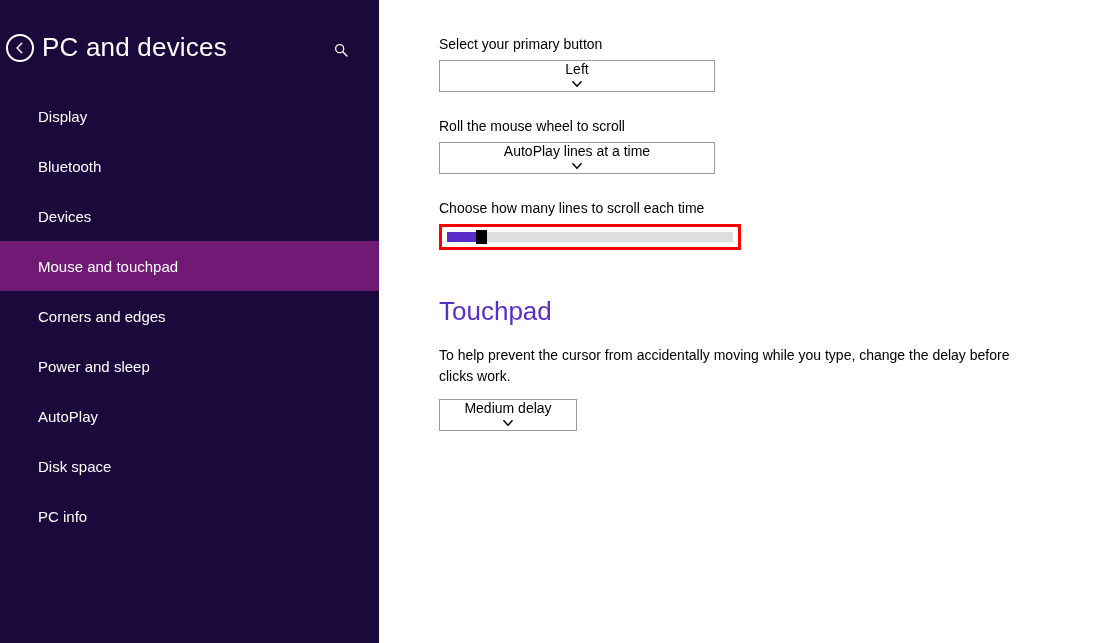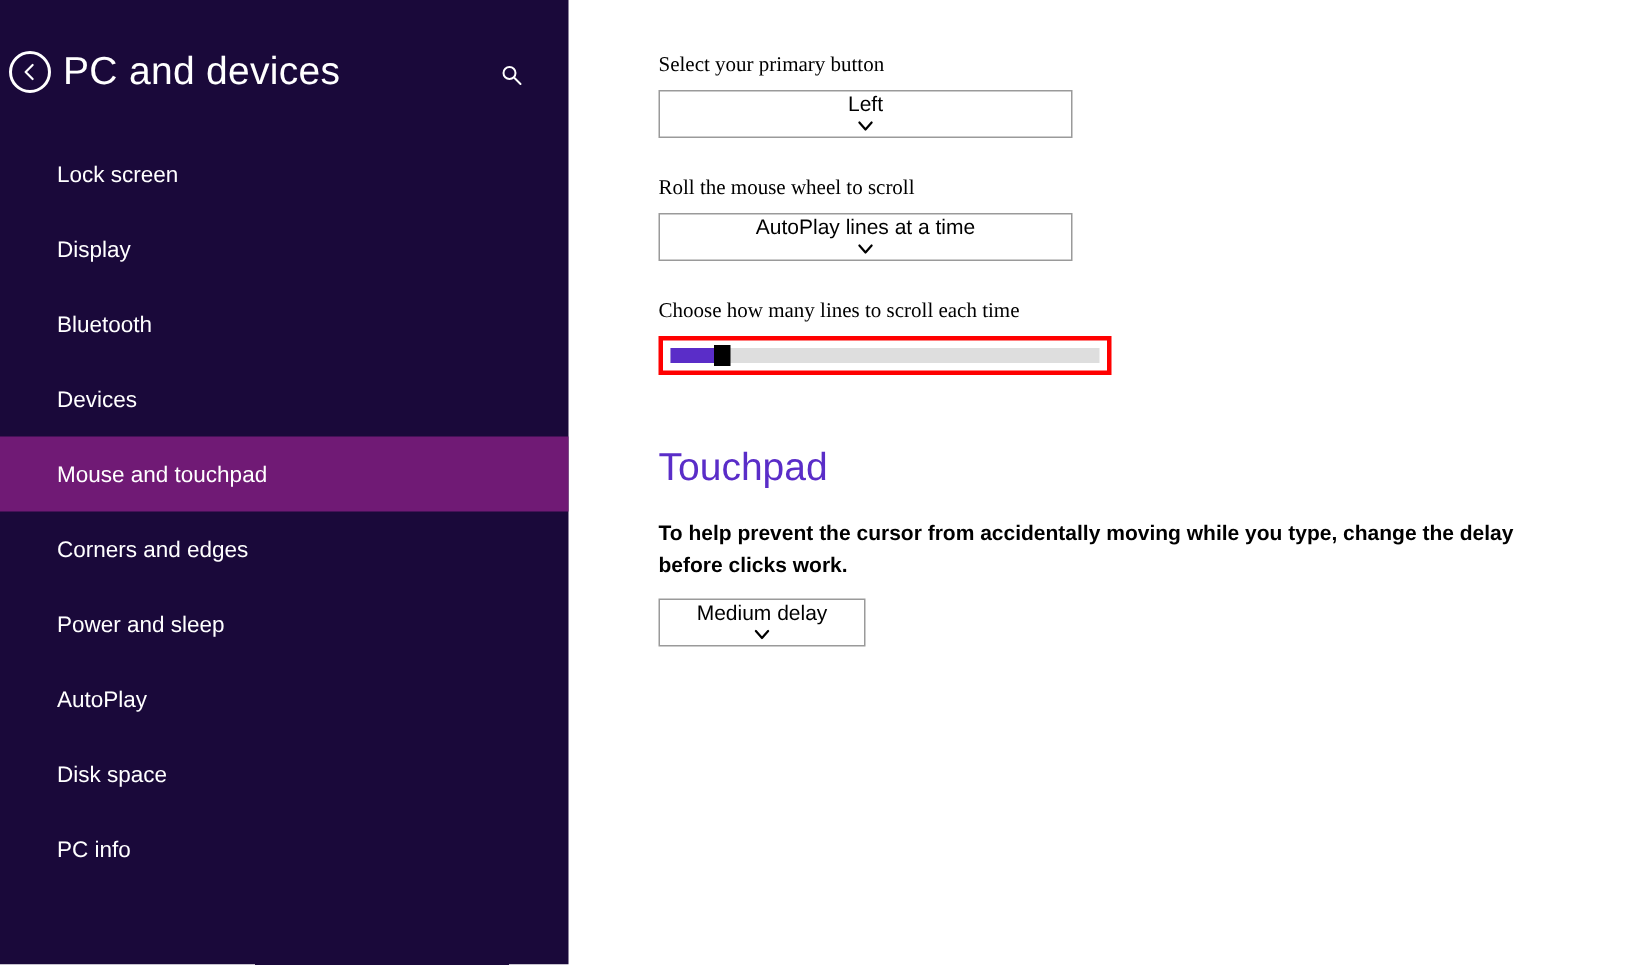--- a/index.html
+++ b/index.html
@@ -72,21 +72,20 @@
   }
   .section-h + .field-label,
   .main p.help + .select-box,
   .field-block { }
 
   .field-block { margin-bottom: 26px; }
   .field-label {
     font-size: 14px;
     margin-bottom: 8px;
     color: #000;
-    font-family: Liberation Serif, serif;
   }
   .select-box {
     width: 276px;
     height: 32px;
     border: 1px solid #9a9a9a;
     display: flex;
     align-items: center;
     justify-content: flex-end;
     padding: 0 10px;
     font-size: 14px;
@@ -121,21 +120,20 @@
     height: 14px;
     background: #000;
   }
 
   .touchpad-section { margin-top: 46px; }
   .help {
     font-size: 14px;
     line-height: 1.5;
     margin-bottom: 12px;
     max-width: 580px;
-    font-weight: bold;
   }
 </style>
 </head>
 <body>
 
 <div class="sidebar">
   <div class="sidebar-header">
     <div class="back-circle">
       <svg viewBox="0 0 24 24">
           <path d="M15 4 L7 12 L15 20" stroke="#fff" stroke-width="2.5" fill="none" stroke-linecap="round" stroke-linejoin="round"></path>
@@ -144,23 +142,20 @@
     <div class="sidebar-title">PC and devices</div>
     <div class="search-btn">
       <svg viewBox="0 0 24 24">
           <circle cx="10" cy="10" r="6" stroke="#fff" stroke-width="2" fill="none"></circle>
           <line x1="15" y1="15" x2="21" y2="21" stroke="#fff" stroke-width="2" stroke-linecap="round"></line>
         </svg>
     </div>
   </div>
 
   <div class="nav">
-    <div class="nav-item">
-        <span>Lock screen</span>
-      </div>
     <div class="nav-item">
         <span>Display</span>
       </div>
     <div class="nav-item">
         <span>Bluetooth</span>
       </div>
     <div class="nav-item">
         <span>Devices</span>
       </div>
     <div class="nav-item selected">

